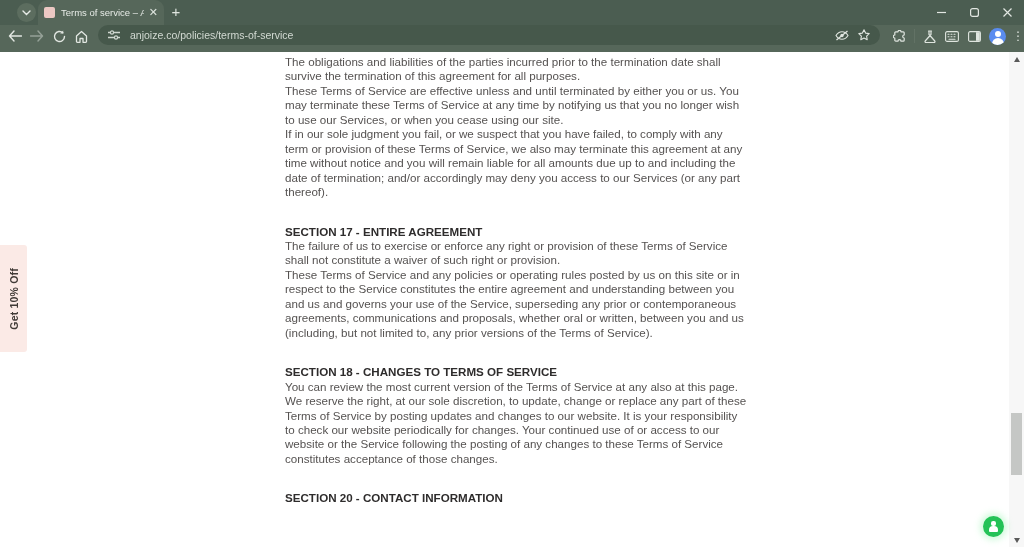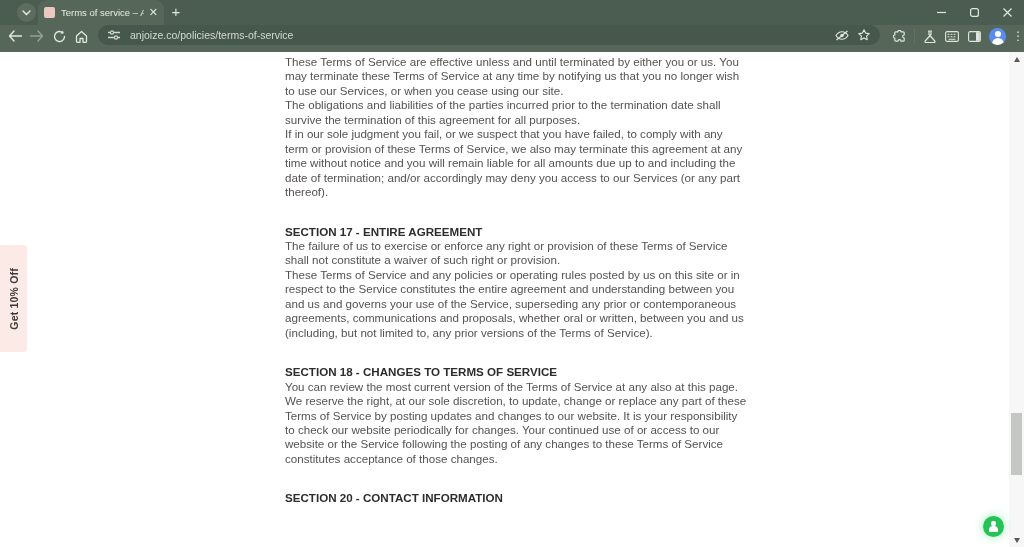--- a/index.html
+++ b/index.html
@@ -183,22 +183,22 @@
       </div>
       <div class="avatar"></div>
       <div class="kebab">⋮</div>
     </div>
   </div>
 
   <div class="content">
 
     <div class="tos">
       <div>
+        <p>The obligations and liabilities of the parties incurred prior to the termination date shall survive the termination of this agreement for all purposes.</p>
         <p>These Terms of Service are effective unless and until terminated by either you or us. You may terminate these Terms of Service at any time by notifying us that you no longer wish to use our Services, or when you cease using our site.</p>
-        <p>The obligations and liabilities of the parties incurred prior to the termination date shall survive the termination of this agreement for all purposes.</p>
         <p>If in our sole judgment you fail, or we suspect that you have failed, to comply with any term or provision of these Terms of Service, we also may terminate this agreement at any time without notice and you will remain liable for all amounts due up to and including the date of termination; and/or accordingly may deny you access to our Services (or any part thereof).</p>
       </div>
 
       <div>
         <h2>SECTION 17 - ENTIRE AGREEMENT</h2>
         <p>The failure of us to exercise or enforce any right or provision of these Terms of Service shall not constitute a waiver of such right or provision.</p>
         <p>These Terms of Service and any policies or operating rules posted by us on this site or in respect to the Service constitutes the entire agreement and understanding between you and us and governs your use of the Service, superseding any prior or contemporaneous agreements, communications and proposals, whether oral or written, between you and us (including, but not limited to, any prior versions of the Terms of Service).</p>
       </div>
 
       <div>

